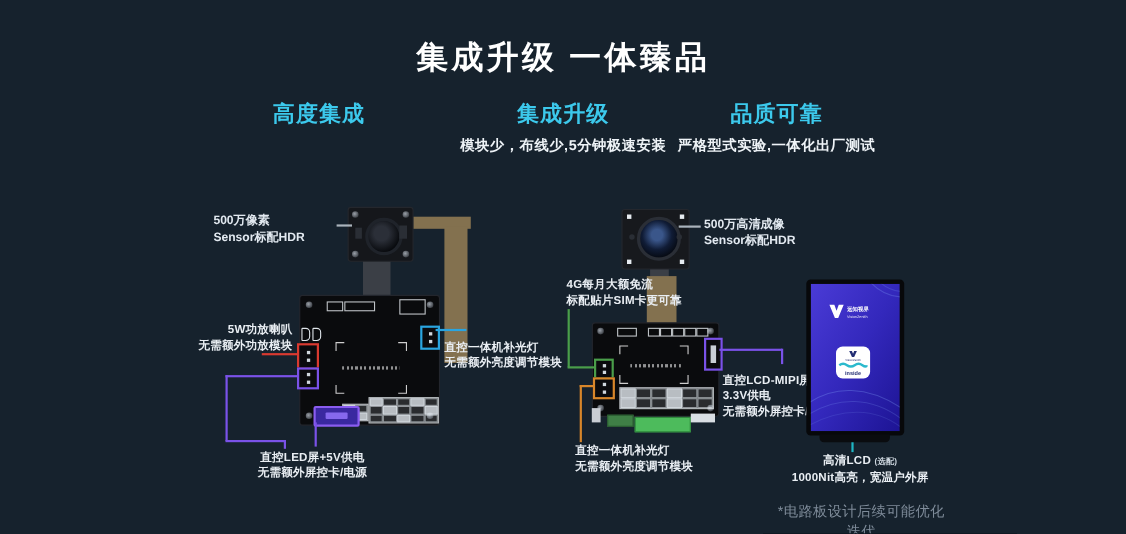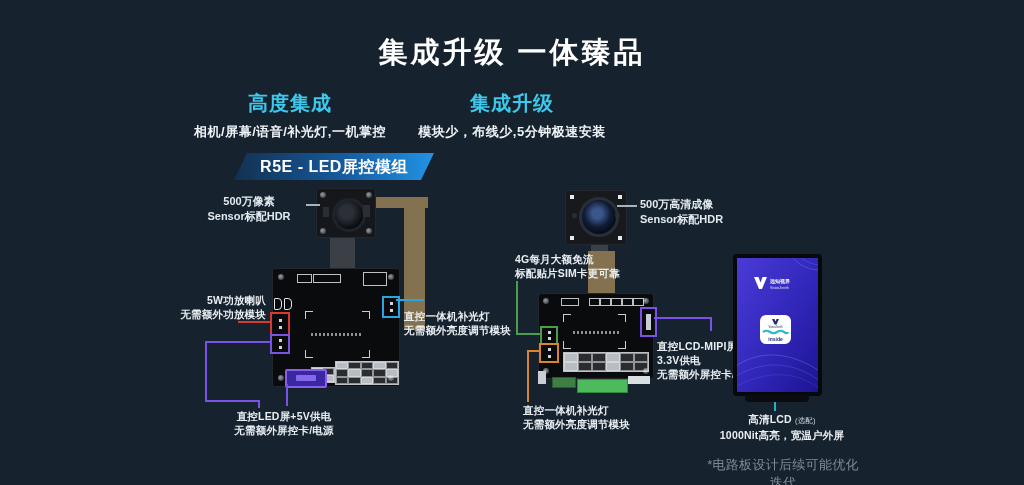--- a/index.html
+++ b/index.html
@@ -33,58 +33,58 @@
   .sil{position:absolute;height:3px;
        background:repeating-linear-gradient(90deg,rgba(255,255,255,.55) 0 2px,transparent 2px 4px);}
   .grid{position:absolute;display:grid;border:1px solid rgba(235,240,245,.8);gap:0;}
   .grid i{border:.5px solid rgba(230,236,242,.55);background:rgba(228,234,240,.15);}
   .grid i.f{background:rgba(228,234,240,.8);}
   .ribbon{position:absolute;background:#83714f;}
   .ribbon.dark{background:#3b3f46;}
   .spk{position:absolute;display:flex;gap:2px;}
   .spk b{width:6px;height:10px;border:1.5px solid #dfe5ea;border-radius:1px 4px 4px 1px;}
   .footnote{position:absolute;font-size:13px;color:#7e8b99;text-align:center;letter-spacing:.3px;}
-  .small-tag{font-size:7.5px;font-weight:400;color:#cfd8e0;}
+  .small-tag{font-size:7.5px;font-weight:700;color:#cfd8e0;}
 </style>
 </head>
 <body>
 
 <div class="canvas">
 
   <div class="title">集成升级 一体臻品</div>
 
   <div class="feature" style="left:170px;top:90px;width:240px;">
     <div class="f-title">高度集成</div>
-    <div class="f-desc">相机/屏幕/语音/补光灯,一机掌控</div>
   </div>
   <div class="feature" style="left:392px;top:90px;width:240px;">
     <div class="f-title">集成升级</div>
     <div class="f-desc">模块少，布线少,5分钟极速安装</div>
   </div>
-
-  <div class="badge" style="left:234px;top:153px;">
-    <span>R5E - LED屏控模组</span>
-  </div>
+  <div class="feature" style="left:586px;top:90px;width:240px;">
+    <div class="f-title">品质可靠</div>
+    <div class="f-desc">严格型式实验,一体化出厂测试</div>
+  </div>
+
 
   <div class="ribbon" style="left:372px;top:197px;width:56px;height:11px;"></div>
   <div class="ribbon" style="left:404px;top:206px;width:21px;height:124px;"></div>
 
   <div class="ribbon dark" style="left:330px;top:234px;width:25px;height:36px;"></div>
 
   <div class="abs" style="left:316px;top:188px;width:58px;height:48px;background:#15171b;border-radius:3px;border:1px solid #24272d;">
     <div class="abs" style="left:15px;top:9px;width:28px;height:28px;border-radius:50%;border:3px solid #1f232a;background:radial-gradient(circle at 42% 40%,#2b2f38 0 28%,#090b0f 72%);"></div>
     <div class="screw" style="left:3px;top:3px;"></div>
     <div class="screw" style="left:49px;top:3px;"></div>
     <div class="screw" style="left:3px;top:39px;"></div>
     <div class="screw" style="left:49px;top:39px;"></div>
     <div class="abs" style="left:6px;top:18px;width:6px;height:10px;background:#2a2e35;"></div>
     <div class="abs" style="left:46px;top:16px;width:7px;height:12px;background:#2a2e35;"></div>
   </div>
 
-  <div class="cam-lbl r" style="left:194px;top:194px;width:110px;text-align:center;">
+  <div class="cam-lbl r" style="left:194px;top:194px;width:110px;text-align:left;">
     <div>500万像素</div>
     <div>Sensor标配HDR</div>
   </div>
   <div class="ln" style="left:306px;top:204px;width:14px;height:1.5px;background:#aab3bc;"></div>
 
   <div class="board" style="left:272px;top:268px;width:126px;height:117px;">
     <div class="screw" style="left:5px;top:5px;"></div>
     <div class="screw" style="left:115px;top:5px;"></div>
     <div class="screw" style="left:5px;top:106px;"></div>
     <div class="screw" style="left:115px;top:106px;"></div>

